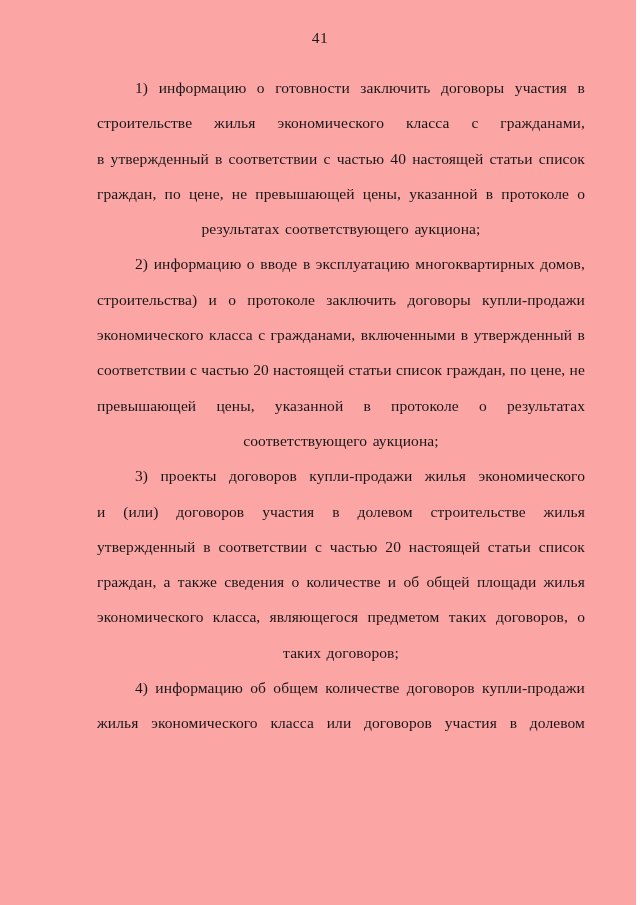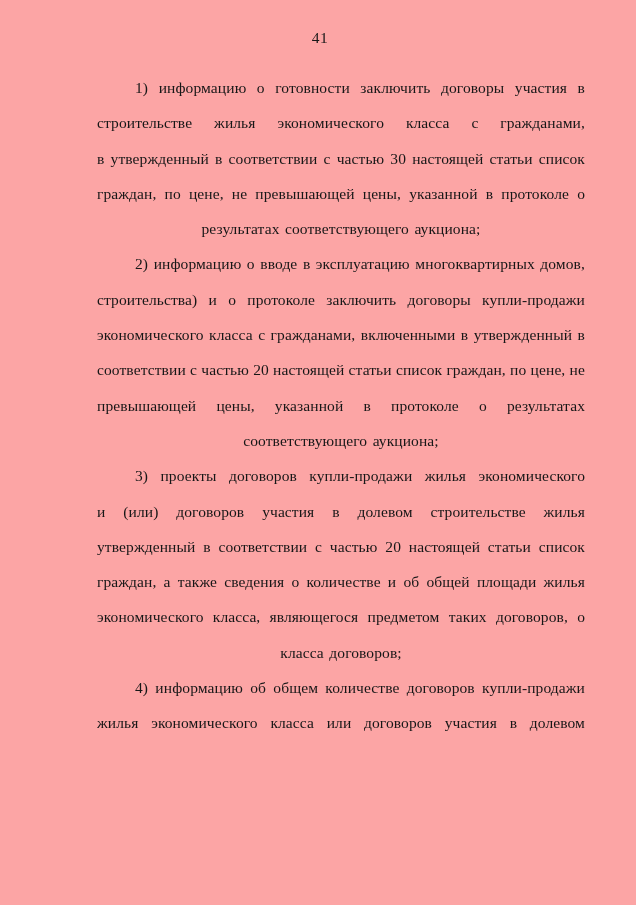--- a/index.html
+++ b/index.html
@@ -58,31 +58,31 @@
   }
 </style>
 </head>
 <body>
 
 <div class="page">
   <div class="page-number">41</div>
   <div class="text-block">
       <div class="line justify indent">1) информацию о готовности заключить договоры участия в долевом</div>
       <div class="line justify">строительстве жилья экономического класса с гражданами, включенными</div>
-      <div class="line justify">в утвержденный в соответствии с частью 30 настоящей статьи список</div>
+      <div class="line justify">в утвержденный в соответствии с частью 40 настоящей статьи список</div>
       <div class="line justify">граждан, по цене, не превышающей цены, указанной в протоколе о</div>
       <div class="line plain">результатах соответствующего аукциона;</div>
       <div class="line justify indent">2) информацию о вводе в эксплуатацию многоквартирных домов,</div>
       <div class="line justify">строительства) и о протоколе заключить договоры купли-продажи жилья</div>
       <div class="line justify">экономического класса с гражданами, включенными в утвержденный в</div>
       <div class="line justify">соответствии с частью 20 настоящей статьи список граждан, по цене, не</div>
       <div class="line justify">превышающей цены, указанной в протоколе о результатах</div>
       <div class="line plain">соответствующего аукциона;</div>
       <div class="line justify indent">3) проекты договоров купли-продажи жилья экономического класса</div>
       <div class="line justify">и (или) договоров участия в долевом строительстве жилья экономического</div>
       <div class="line justify">утвержденный в соответствии с частью 20 настоящей статьи список</div>
       <div class="line justify">граждан, а также сведения о количестве и об общей площади жилья</div>
       <div class="line justify">экономического класса, являющегося предметом таких договоров, о цене</div>
-      <div class="line plain">класса договоров;</div>
+      <div class="line plain">таких договоров;</div>
       <div class="line justify indent">4) информацию об общем количестве договоров купли-продажи</div>
       <div class="line justify">жилья экономического класса или договоров участия в долевом</div>
     </div>
 </div>
 
 </body></html>

